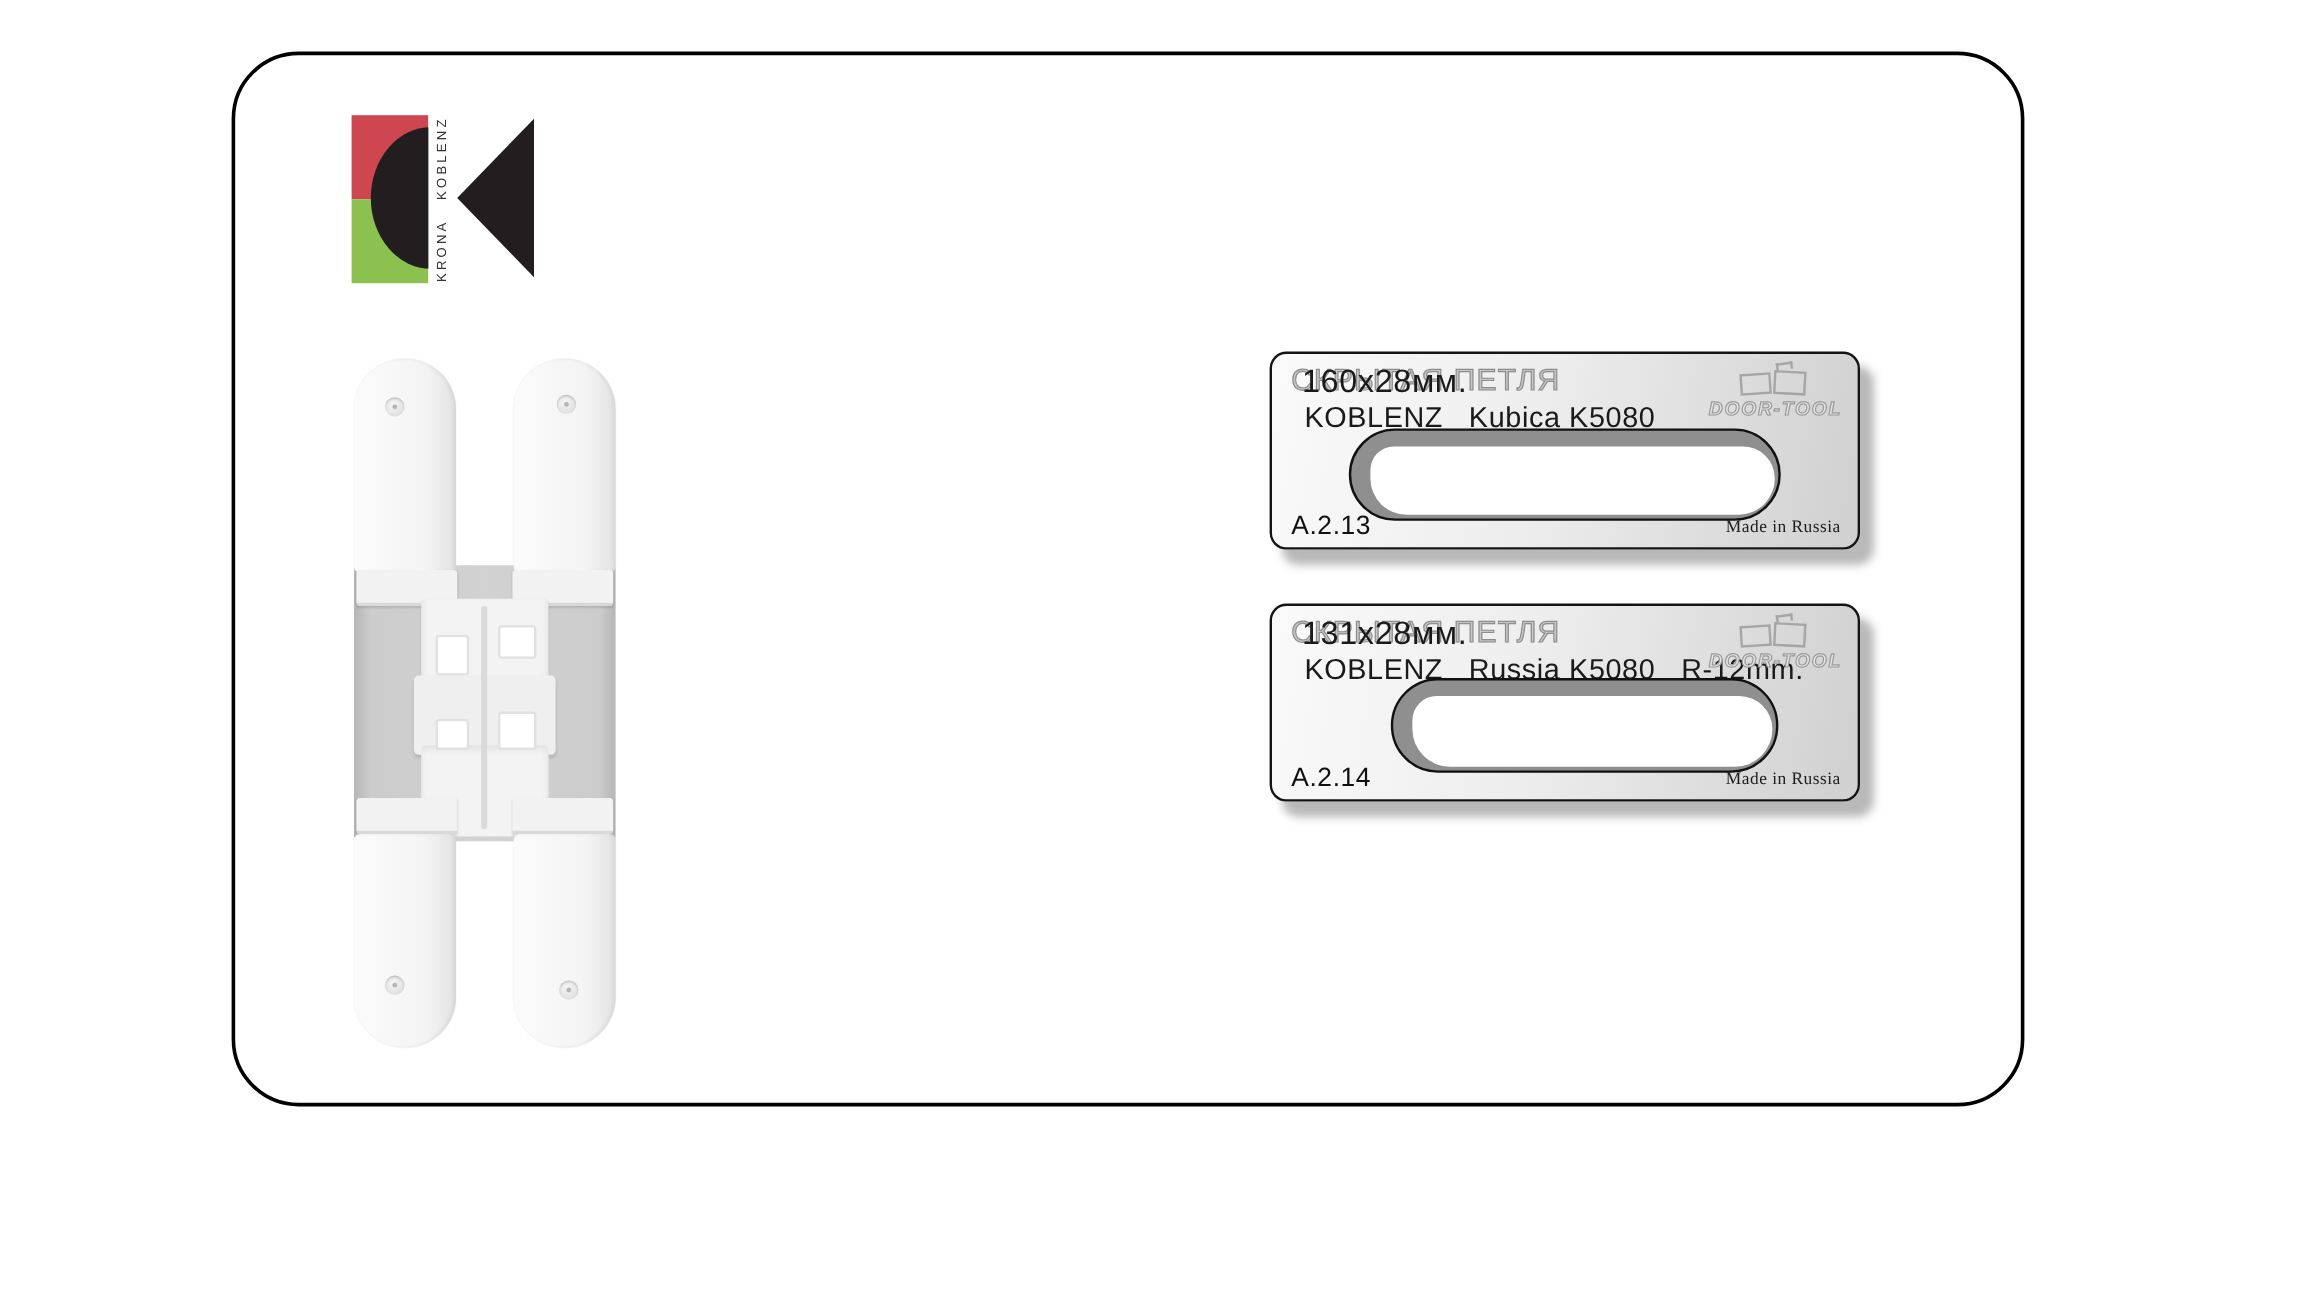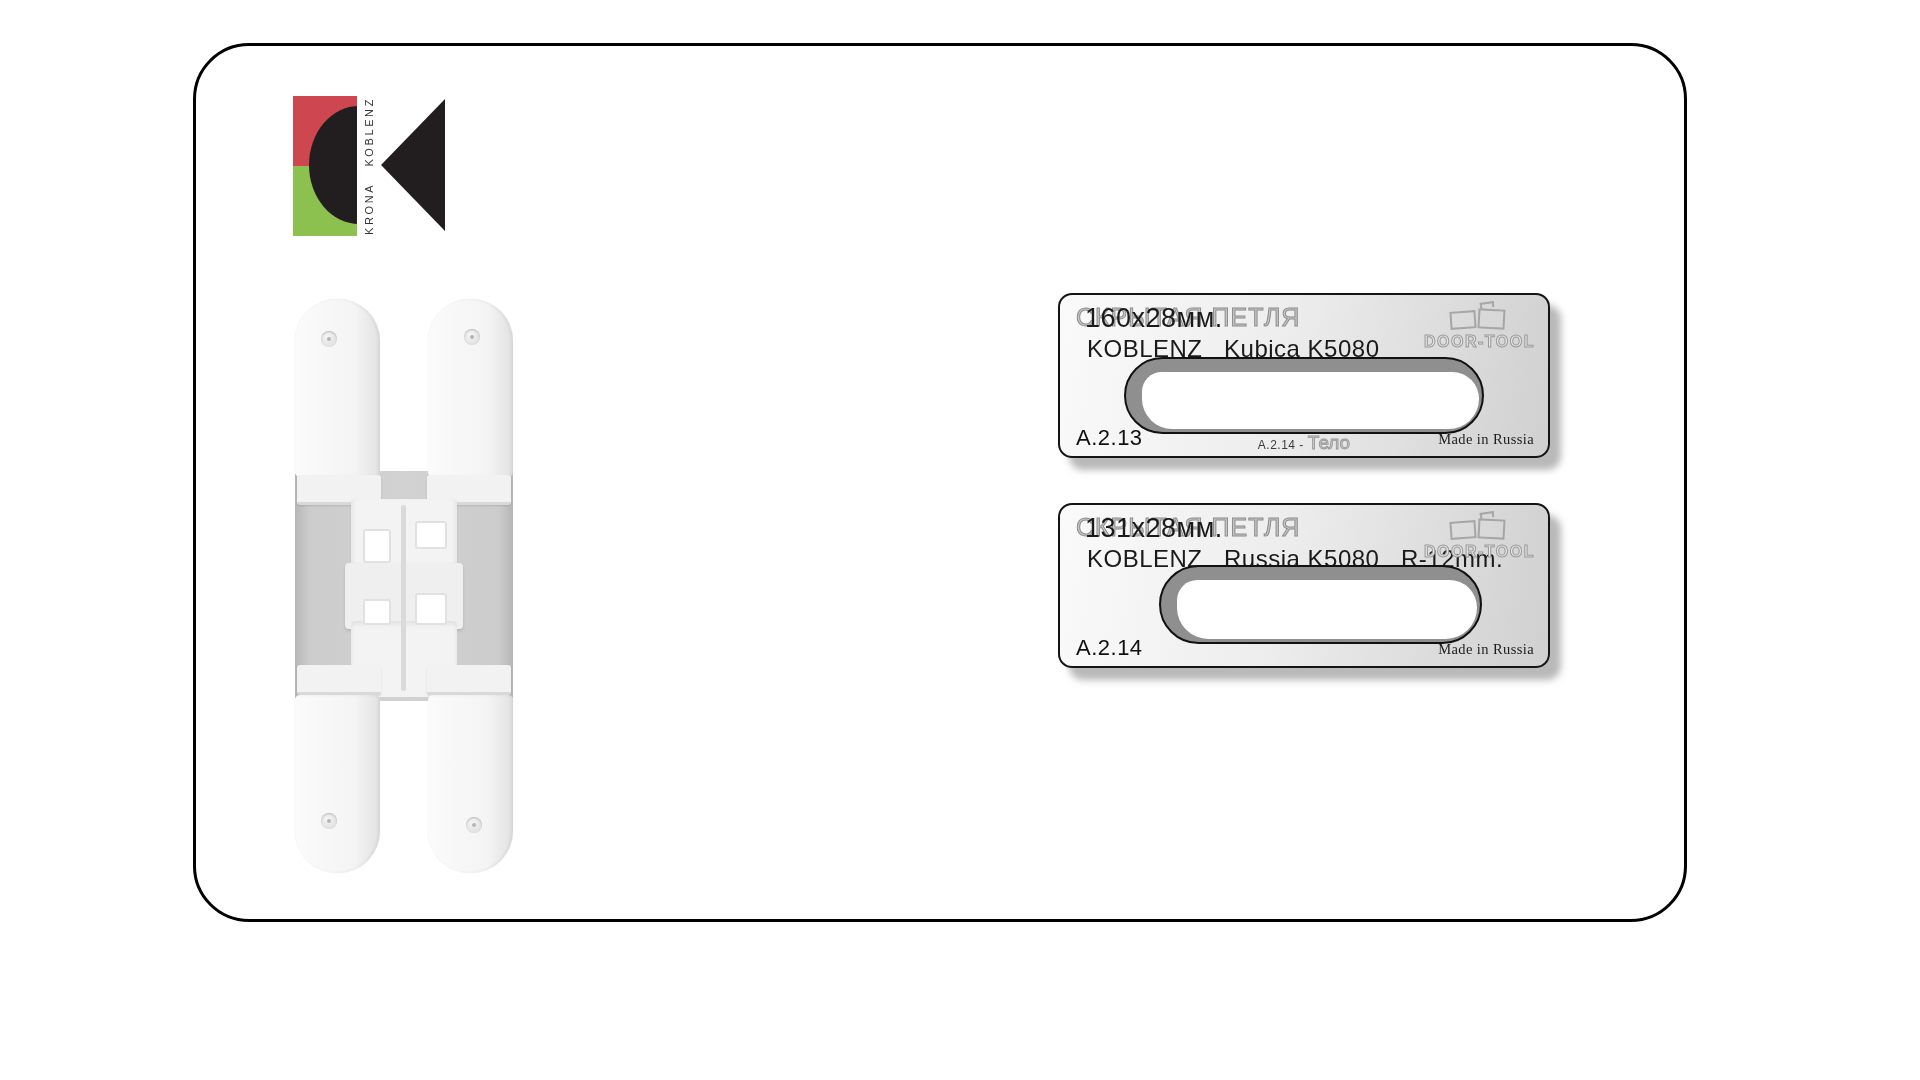--- a/index.html
+++ b/index.html
@@ -70,21 +70,21 @@
   .plate-title{left:16px;top:8px;white-space:pre;}
   .engraved{font-size:25px;color:#c7c7c7;-webkit-text-stroke:1px #8d8d8d;letter-spacing:1px;}
   .title-size{font-size:27px;color:#1a1a1a;margin-left:9px;letter-spacing:0.5px;}
   .plate-subtitle{left:27px;top:40px;font-size:24px;color:#1a1a1a;white-space:pre;letter-spacing:0.5px;}
   .doortool{right:14px;top:8px;width:110px;height:56px;}
   .dt-icon{left:24px;top:2px;width:60px;height:24px;}
   .dt-r1{left:2px;bottom:0;width:26px;height:18px;border:2px solid #a6a6a6;transform:rotate(-4deg);background:transparent;}
   .dt-r2{left:30px;bottom:0;width:27px;height:20px;border:2px solid #a6a6a6;transform:rotate(3deg);}
   .dt-flap{left:32px;top:-3px;width:14px;height:6px;border:2px solid #a6a6a6;border-bottom:none;transform:rotate(-8deg);}
   .dt-text{left:0;top:30px;width:110px;text-align:center;font-size:16px;font-weight:bold;
-           color:#e4e4e4;-webkit-text-stroke:1px #9a9a9a;letter-spacing:1.5px;white-space:nowrap;}
+           color:#e4e4e4;-webkit-text-stroke:1px #9a9a9a;letter-spacing:1.5px;white-space:nowrap;font-style:italic;}
   .slot{border-radius:40px;background:#8f8f8f;border:2px solid #111;overflow:hidden;}
   .p1 .slot{left:64px;top:62px;width:360px;height:77px;}
   .p2 .slot{left:99px;top:60px;width:323px;height:79px;}
   .slot-inner{left:16px;top:13px;right:3px;bottom:3px;background:#ffffff;
               border-radius:22px 30px 34px 34px;}
   .article{left:16px;bottom:5px;font-size:22px;color:#101010;letter-spacing:0.5px;}
   .center-note{left:0;bottom:2px;width:100%;text-align:center;white-space:nowrap;}
   .note-prefix{position:static;font-size:12px;color:#3c3c3c;letter-spacing:0.5px;}
   .note-engraved{position:static;font-size:19px;color:#cccccc;-webkit-text-stroke:0.9px #979797;margin-left:4px;}
   .made-in{right:14px;bottom:8px;font-size:14.5px;color:#1c1c1c;letter-spacing:0.4px;font-family:Liberation Serif, serif;}
@@ -154,21 +154,20 @@
           <div class="dt-r1"></div>
           <div class="dt-r2"></div>
           <div class="dt-flap"></div>
         </div>
         <div class="dt-text">DOOR-TOOL</div>
       </div>
       <div class="slot">
           <div class="slot-inner"></div>
         </div>
       <div class="article">A.2.13</div>
-      <div class="center-note"><span class="note-prefix">A.2.14 -</span><span class="note-engraved">Тело</span></div>
       <div class="made-in">Made in Russia</div>
     </div>
 
     <div class="plate p2">
       <div class="plate-title"><span class="engraved">СКРЫТАЯ ПЕТЛЯ</span><span class="title-size">131х28мм.</span></div>
       <div class="plate-subtitle">KOBLENZ   Russia K5080   R-12mm.</div>
       <div class="doortool">
         <div class="dt-icon">
           <div class="dt-r1"></div>
           <div class="dt-r2"></div>

